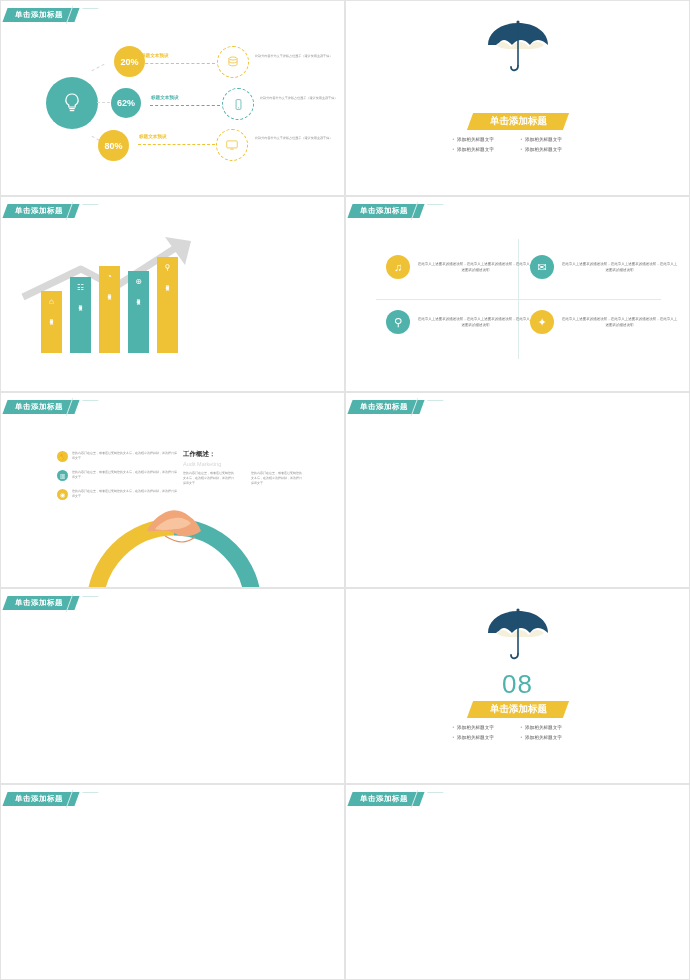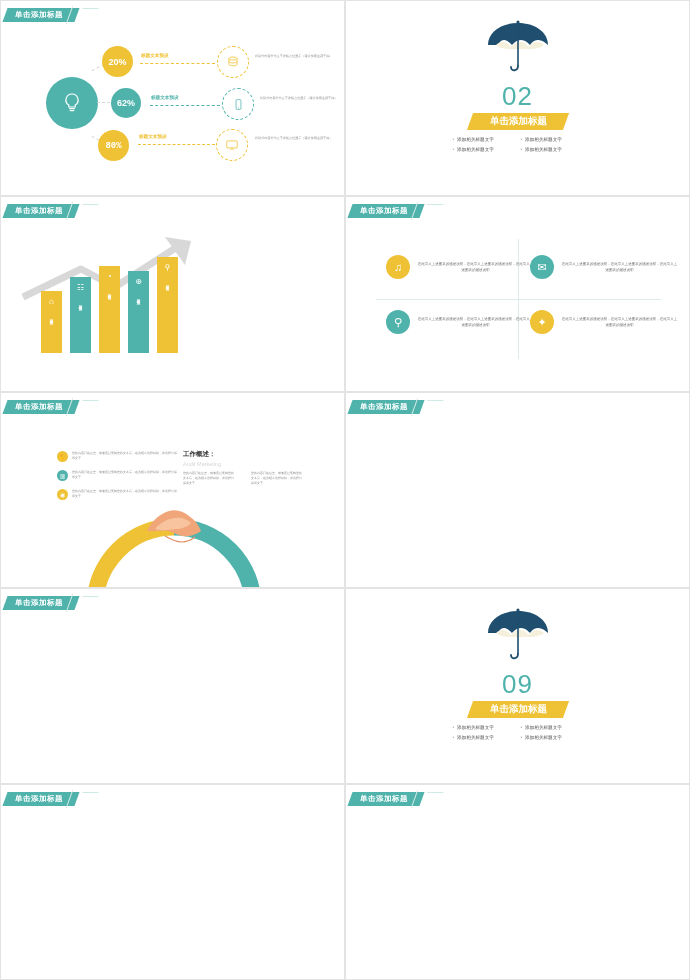--- a/index.html
+++ b/index.html
@@ -47,23 +47,23 @@
   .s1-hub {
     position: absolute; left: 45px; top: 76px;
     width: 52px; height: 52px; border-radius: 50%;
     background: #4fb3ac; display: flex; align-items: center; justify-content: center;
   }
   .pct {
     position: absolute; border-radius: 50%;
     display: flex; align-items: center; justify-content: center;
     color: #fff; font-size: 9px; font-weight: bold;
   }
-  .pct.p20 { left: 101px; top: 45px; width: 31px; height: 31px; background: #efc235; }
+  .pct.p20 { left: 113px; top: 45px; width: 31px; height: 31px; background: #efc235; }
   .pct.p40 { left: 110px; top: 87px; width: 30px; height: 30px; background: #4fb3ac; }
-  .pct.p80 { left: 97px; top: 129px; width: 31px; height: 31px; background: #efc235; font-family: Liberation Mono, monospace; }
+  .pct.p80 { left: 97px; top: 129px; width: 31px; height: 31px; background: #efc235; }
   .s1-lbl { position: absolute; font-size: 4.6px; font-weight: bold; white-space: nowrap; }
   .s1-lbl.y { color: #efc235; }
   .s1-lbl.t { color: #4fb3ac; }
   .s1-dash {
     position: absolute; height: 0;
     border-top: 1px dashed #d7d7d7;
   }
   .s1-ring {
     position: absolute; width: 32px; height: 32px; border-radius: 50%;
     display: flex; align-items: center; justify-content: center;
@@ -192,21 +192,20 @@
   </div>
 
   <div class="slide">
     <svg style="position:absolute;left:50%;top:18px;transform:translateX(-50%);" width="70" height="60" viewBox="0 0 70 60">
       <path d="M5 26C5 13 18 4 35 4s30 9 30 22c0 0-5-5-10-5s-8 5-8 5-4-5-9-5-9 5-9 5-4-5-8-5-6 5-6 5z" fill="#1f4e6e"></path>
       <path d="M13 26c2-2 4-3 7-3 4 0 8 5 8 5s4-5 9-5 9 5 9 5 3-5 8-5c3 0 5 1 7 3-3 3-9 4-15 4h-18c-6 0-12-1-15-4z" fill="#f5f0dc"></path>
       <path d="M35 4v43" stroke="#1f4e6e" stroke-width="1.6" fill="none"></path>
       <path d="M35 47c0 5-7 6-7 1" stroke="#1f4e6e" stroke-width="1.8" fill="none" stroke-linecap="round"></path>
       <circle cx="35" cy="3" r="1.6" fill="#1f4e6e"></circle>
     </svg>
-    <div class="sec-num" style="top:80px;">02</div>
     <div class="sec-band" style="top:112px;">
       <span>单击添加标题</span>
     </div>
     <div class="sec-bullets" style="top:136px;">
       <div>添加相关标题文字</div>
       <div>添加相关标题文字</div>
       <div>添加相关标题文字</div>
       <div>添加相关标题文字</div>
     </div>
   </div>
@@ -328,21 +327,21 @@
   </div>
 
   <div class="slide">
     <svg style="position:absolute;left:50%;top:18px;transform:translateX(-50%);" width="70" height="60" viewBox="0 0 70 60">
       <path d="M5 26C5 13 18 4 35 4s30 9 30 22c0 0-5-5-10-5s-8 5-8 5-4-5-9-5-9 5-9 5-4-5-8-5-6 5-6 5z" fill="#1f4e6e"></path>
       <path d="M13 26c2-2 4-3 7-3 4 0 8 5 8 5s4-5 9-5 9 5 9 5 3-5 8-5c3 0 5 1 7 3-3 3-9 4-15 4h-18c-6 0-12-1-15-4z" fill="#f5f0dc"></path>
       <path d="M35 4v43" stroke="#1f4e6e" stroke-width="1.6" fill="none"></path>
       <path d="M35 47c0 5-7 6-7 1" stroke="#1f4e6e" stroke-width="1.8" fill="none" stroke-linecap="round"></path>
       <circle cx="35" cy="3" r="1.6" fill="#1f4e6e"></circle>
     </svg>
-    <div class="sec-num" style="top:80px;">09</div>
+    <div class="sec-num" style="top:80px;">08</div>
     <div class="sec-band" style="top:112px;">
       <span>单击添加标题</span>
     </div>
     <div class="sec-bullets" style="top:136px;">
       <div>添加相关标题文字</div>
       <div>添加相关标题文字</div>
       <div>添加相关标题文字</div>
       <div>添加相关标题文字</div>
     </div>
   </div>

